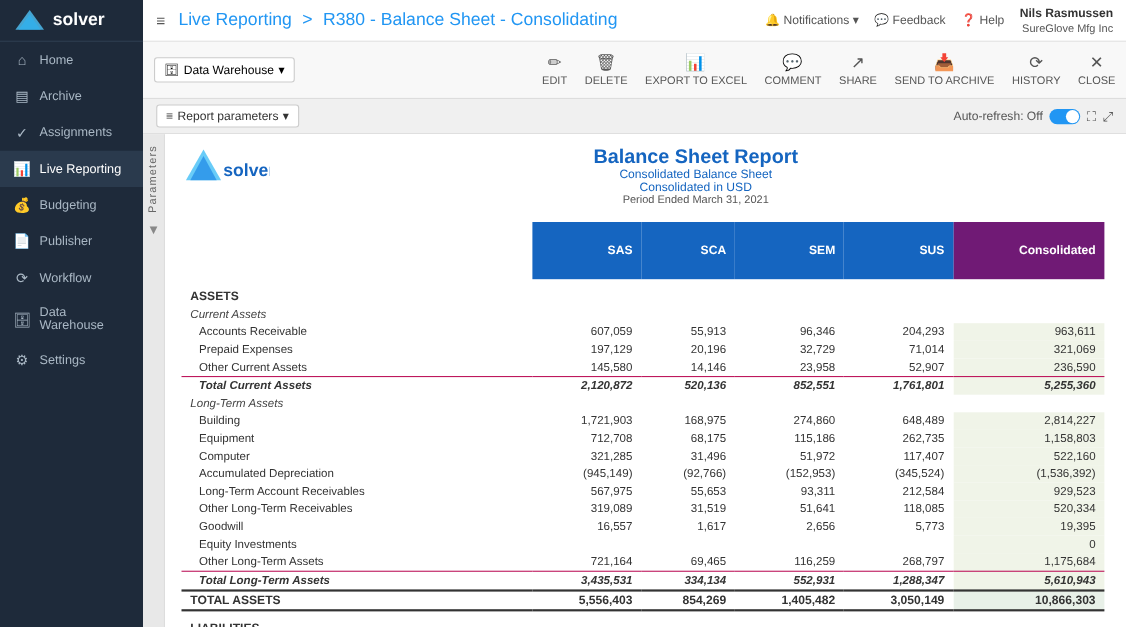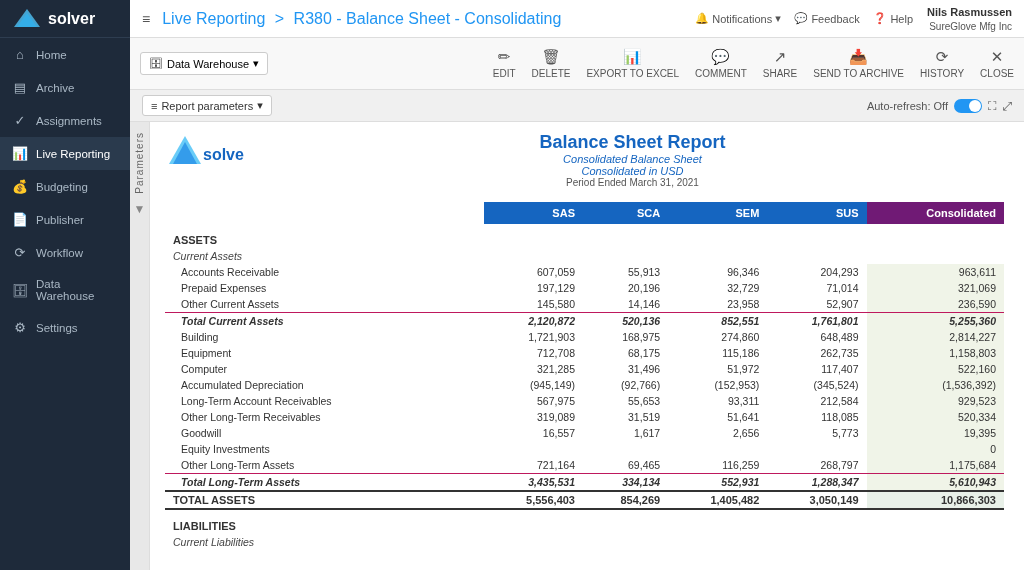--- a/index.html
+++ b/index.html
@@ -51,26 +51,26 @@
     
     .report-area { flex: 1; overflow: auto; background: white; padding: 0; }
     .report-inner { padding: 10px 20px 10px 15px; min-width: 700px; }
 
     
     .report-header { display: flex; align-items: flex-start; margin-bottom: 14px; }
     .report-logo { margin-right: 16px; }
     .solver-logo-icon { width: 30px; height: 24px; }
     .report-title-block { flex: 1; }
     .report-title { font-size: 18px; font-weight: bold; color: #1565c0; text-align: center; }
-    .report-subtitle { font-size: 11px; color: #1565c0; text-align: center; font-style: italic; }
+    .report-subtitle { font-size: 11px; color: #1565c0; text-align: center; }
     .report-meta { font-size: 10px; color: #555; text-align: center; }
 
     
     .balance-table { width: 100%; border-collapse: collapse; font-size: 10.5px; }
-    .balance-table th { background: #1565c0; color: white; padding: 5px 8px; text-align: right; font-weight: 600; font-size: 11px; }
+    .balance-table th { background: #1565c0; color: white; padding: 20px 8px; text-align: right; font-weight: 600; font-size: 11px; }
     .balance-table th:first-child { text-align: left; background: transparent; }
     .balance-table td { padding: 2px 8px; text-align: right; color: #333; }
     .balance-table td:first-child { text-align: left; }
     .balance-table .section-header { font-weight: bold; padding-top: 6px; font-size: 11px; }
     .balance-table .subsection-header { font-style: italic; font-size: 10.5px; color: #444; }
     .balance-table .total-row td { font-style: italic; font-weight: bold; border-top: 1px solid #be185d; }
     .balance-table .grand-total td { font-weight: bold; border-top: 2px solid #333; border-bottom: 2px solid #333; font-size: 11px; }
     .balance-table .grand-total td:last-child { background: #e8f0e8; }
     .negative { color: #cc0000; }
     .col-consolidated { background: #f0f4e8; }
@@ -282,20 +282,23 @@
                 <td class="col-consolidated">236,590</td>
               </tr>
               <tr class="total-row indent1">
                 <td>Total Current Assets</td>
                 <td class="">2,120,872</td>
                 <td class="">520,136</td>
                 <td class="">852,551</td>
                 <td class="">1,761,801</td>
                 <td class="col-consolidated">5,255,360</td>
               </tr>
+              <tr>
+                <td colspan="6" class="subsection-header">Long-Term Assets</td>
+              </tr>
               <tr class="indent1">
                 <td>Building</td>
                 <td class="">1,721,903</td>
                 <td class="">168,975</td>
                 <td class="">274,860</td>
                 <td class="">648,489</td>
                 <td class="col-consolidated">2,814,227</td>
               </tr>
               <tr class="indent1">
                 <td>Equipment</td>

